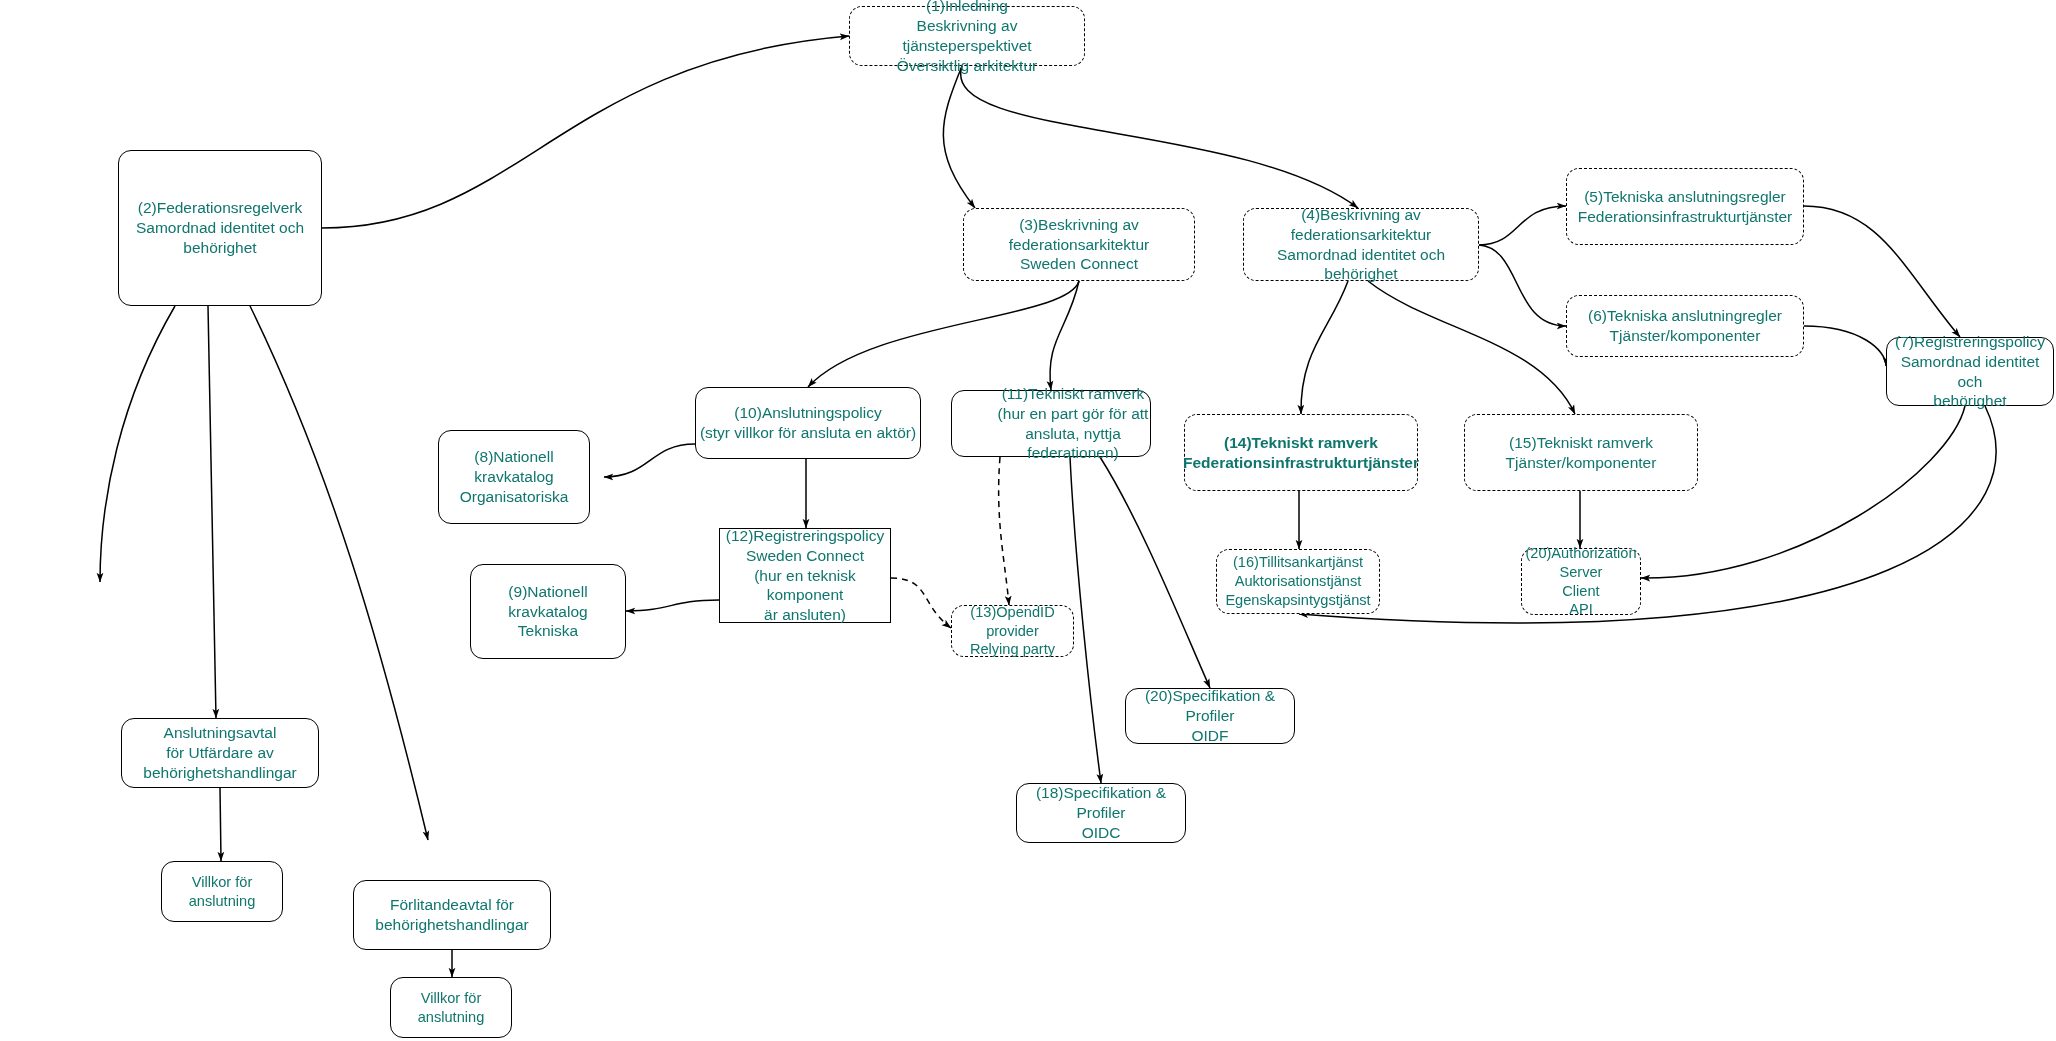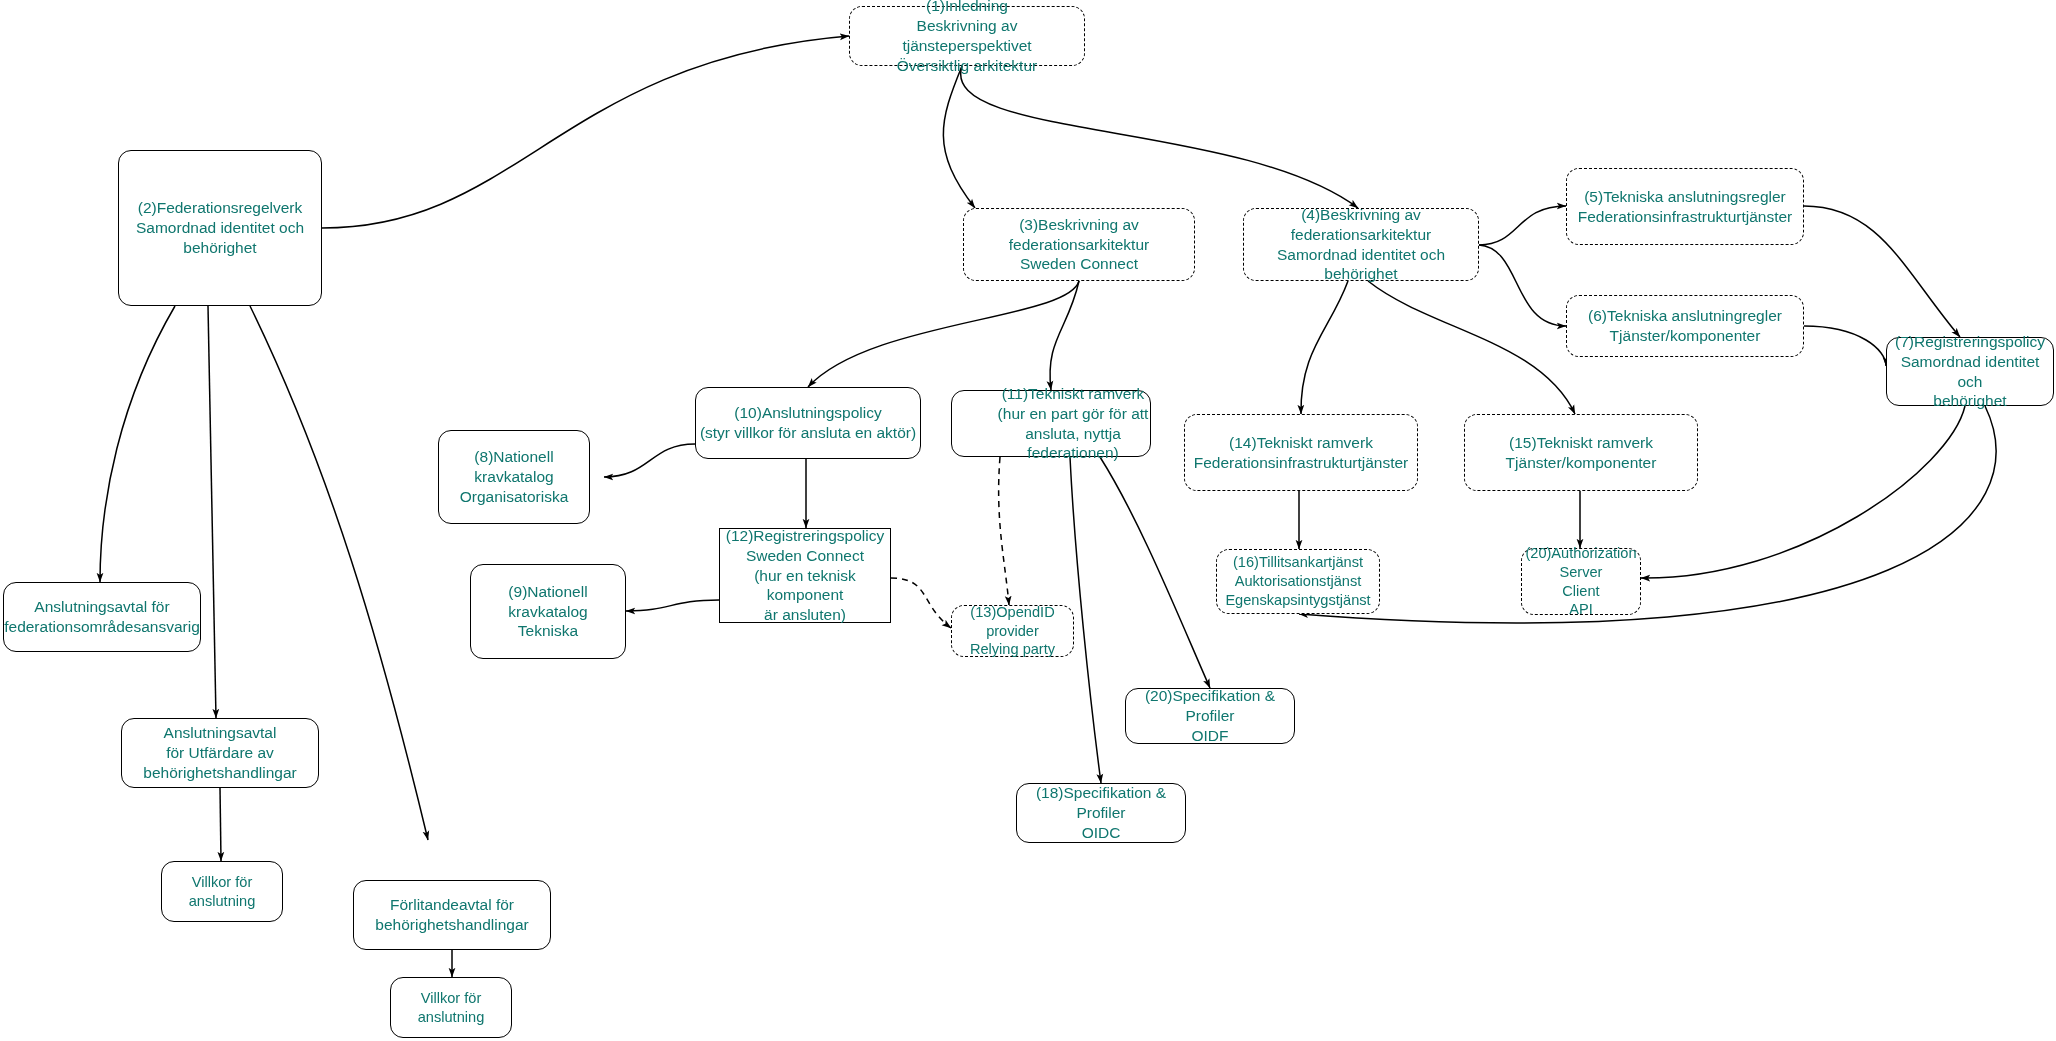--- a/index.html
+++ b/index.html
@@ -111,37 +111,35 @@
 (styr villkor för ansluta en aktör)</div>
   <div class="node solid t15" style="left:951px;top:390px;width:200px;height:67px;padding-left:44px;">(11)Tekniskt ramverk
 (hur en part gör för att
 ansluta, nyttja federationen)</div>
   <div class="node square t15" style="left:719px;top:528px;width:172px;height:95px;">(12)Registreringspolicy
 Sweden Connect
 (hur en teknisk komponent
 är ansluten)</div>
   <div class="node dashed t14" style="left:951px;top:605px;width:123px;height:52px;">(13)OpendID provider
 Relying party</div>
-  <div class="node dashed t15" style="left:1184px;top:414px;width:234px;height:77px;">(14)Tekniskt ramverk
+  <div class="node dashed t15" style="left:1184px;top:414px;width:234px;height:77px;font-weight:bold;">(14)Tekniskt ramverk
 Federationsinfrastrukturtjänster</div>
   <div class="node dashed t15" style="left:1464px;top:414px;width:234px;height:77px;">(15)Tekniskt ramverk
 Tjänster/komponenter</div>
   <div class="node dashed t14" style="left:1216px;top:549px;width:164px;height:65px;">(16)Tillitsankartjänst
 Auktorisationstjänst
 Egenskapsintygstjänst</div>
   <div class="node dashed t14" style="left:1521px;top:548px;width:120px;height:67px;">(20)Authorization
 Server
 Client
 API</div>
   <div class="node solid t15" style="left:1016px;top:783px;width:170px;height:60px;">(18)Specifikation &amp; Profiler
 OIDC</div>
   <div class="node solid t15" style="left:1125px;top:688px;width:170px;height:56px;">(20)Specifikation &amp; Profiler
 OIDF</div>
-  <div class="node solid t15" style="left:3px;top:582px;width:198px;height:70px;">Anslutningsavtal för
-federationsområdesansvarig</div>
   <div class="node solid t15" style="left:121px;top:718px;width:198px;height:70px;">Anslutningsavtal
 för Utfärdare av
 behörighetshandlingar</div>
   <div class="node solid t14" style="left:161px;top:861px;width:122px;height:61px;">Villkor för anslutning</div>
   <div class="node solid t15" style="left:353px;top:840px;width:198px;height:70px;margin-top:40px;">Förlitandeavtal för
 behörighetshandlingar</div>
   <div class="node solid t14" style="left:390px;top:977px;width:122px;height:61px;">Villkor för anslutning</div>
 
 </div>
 

